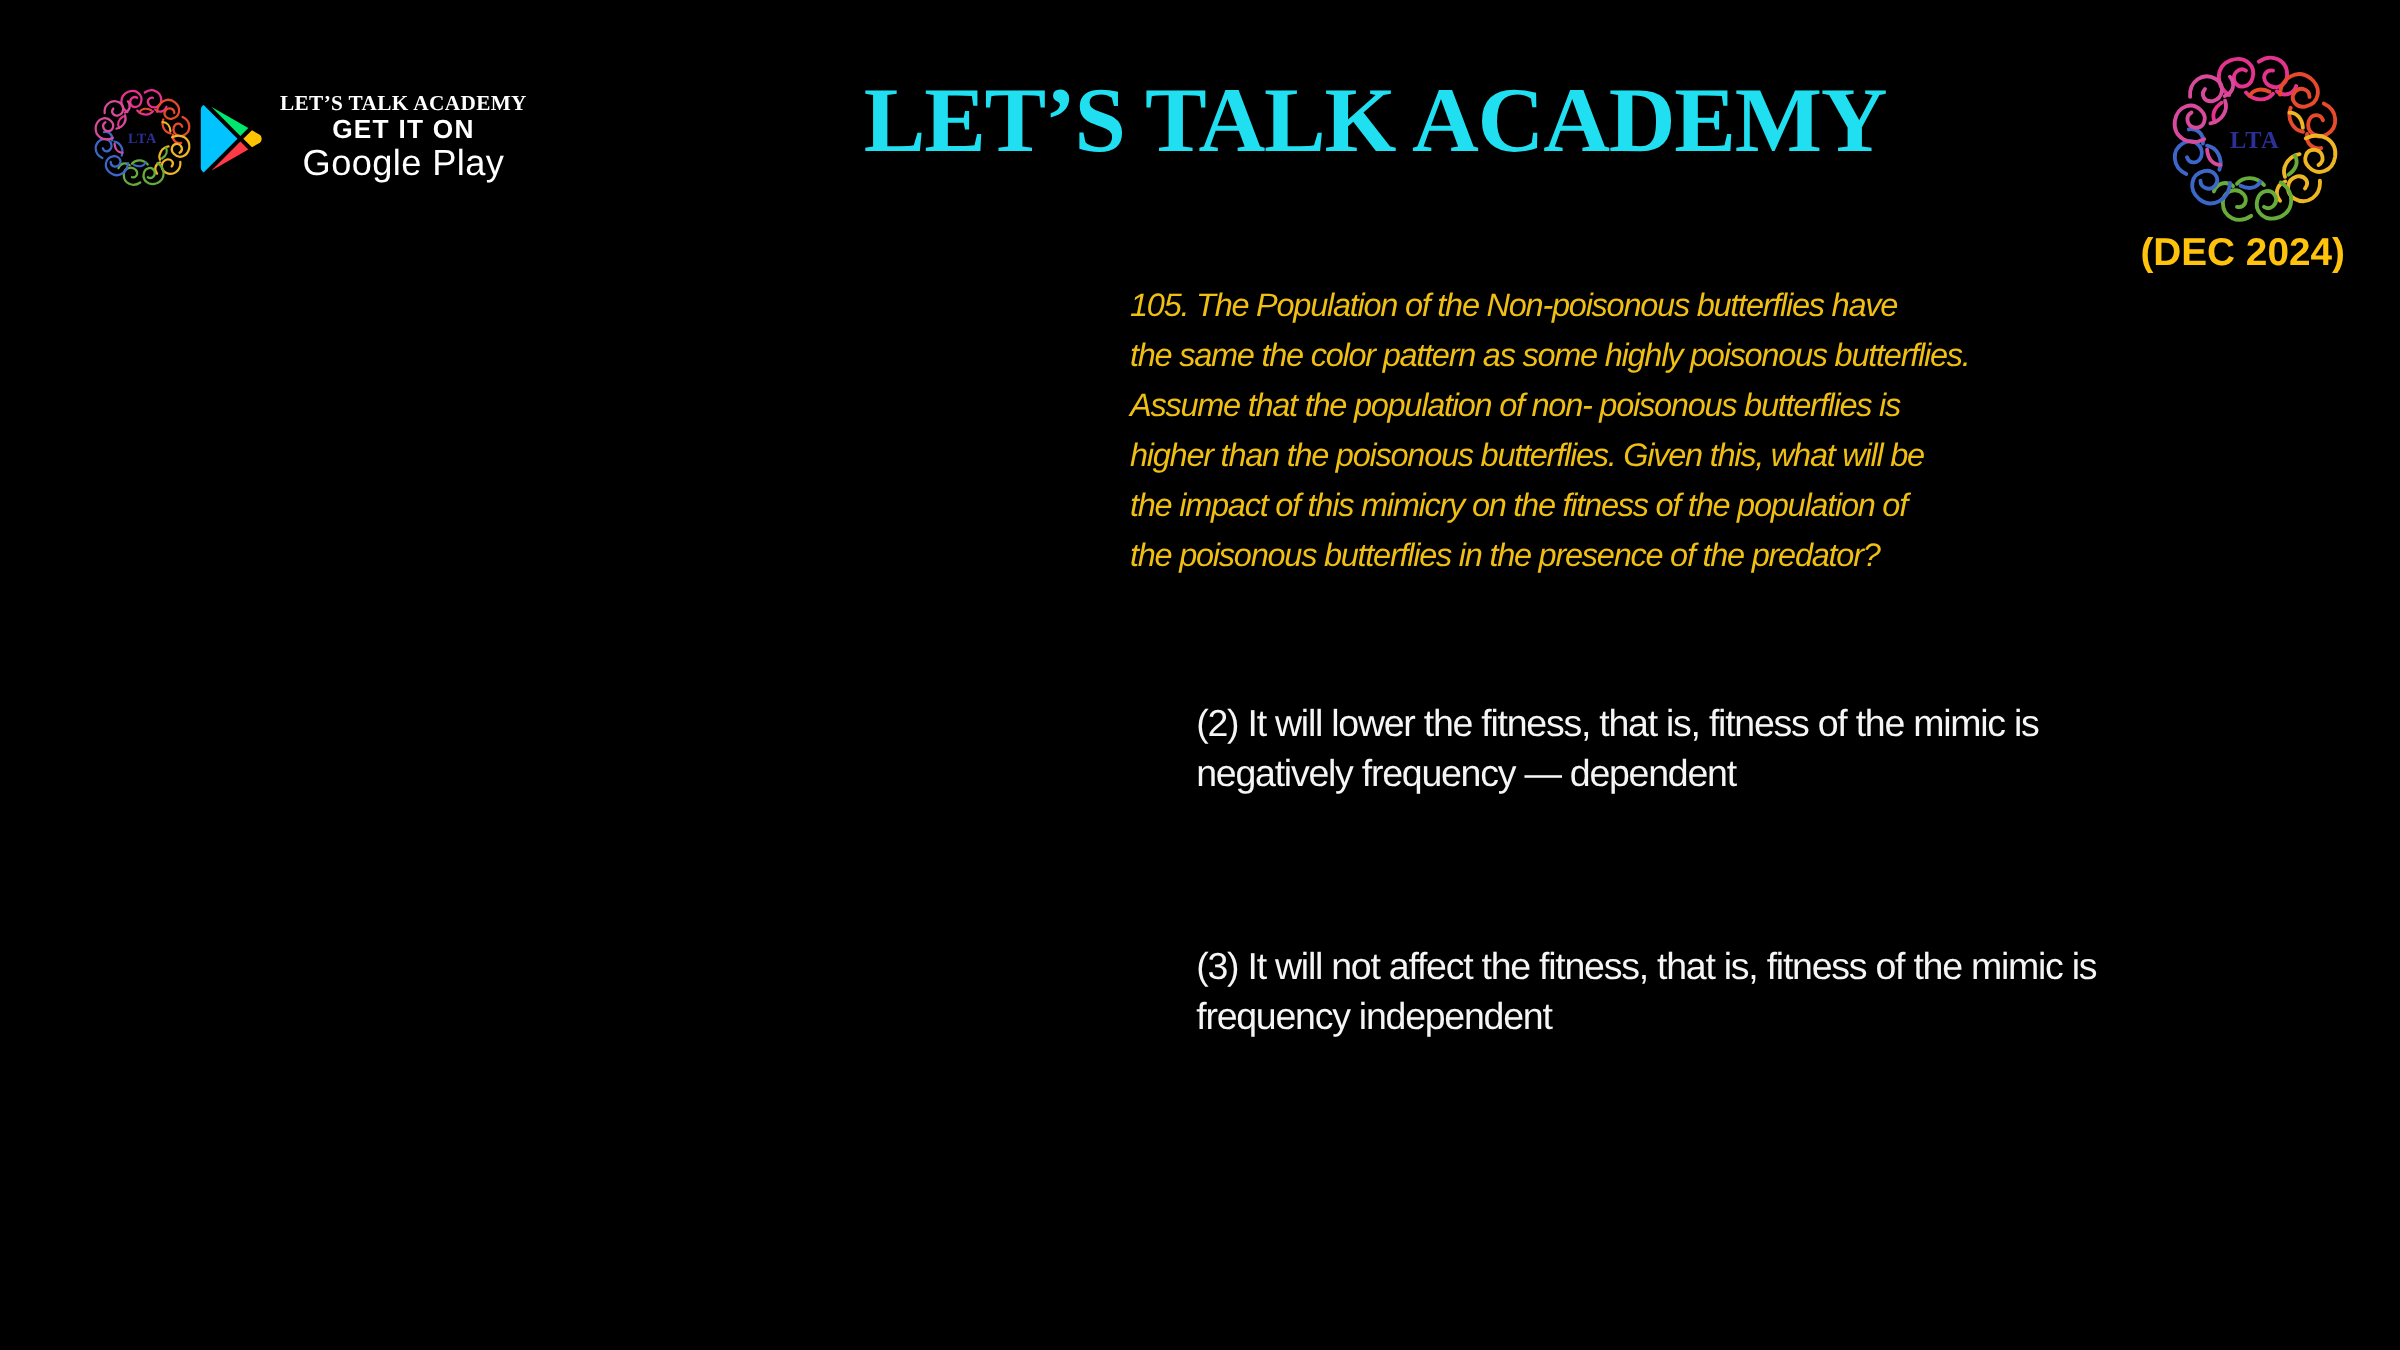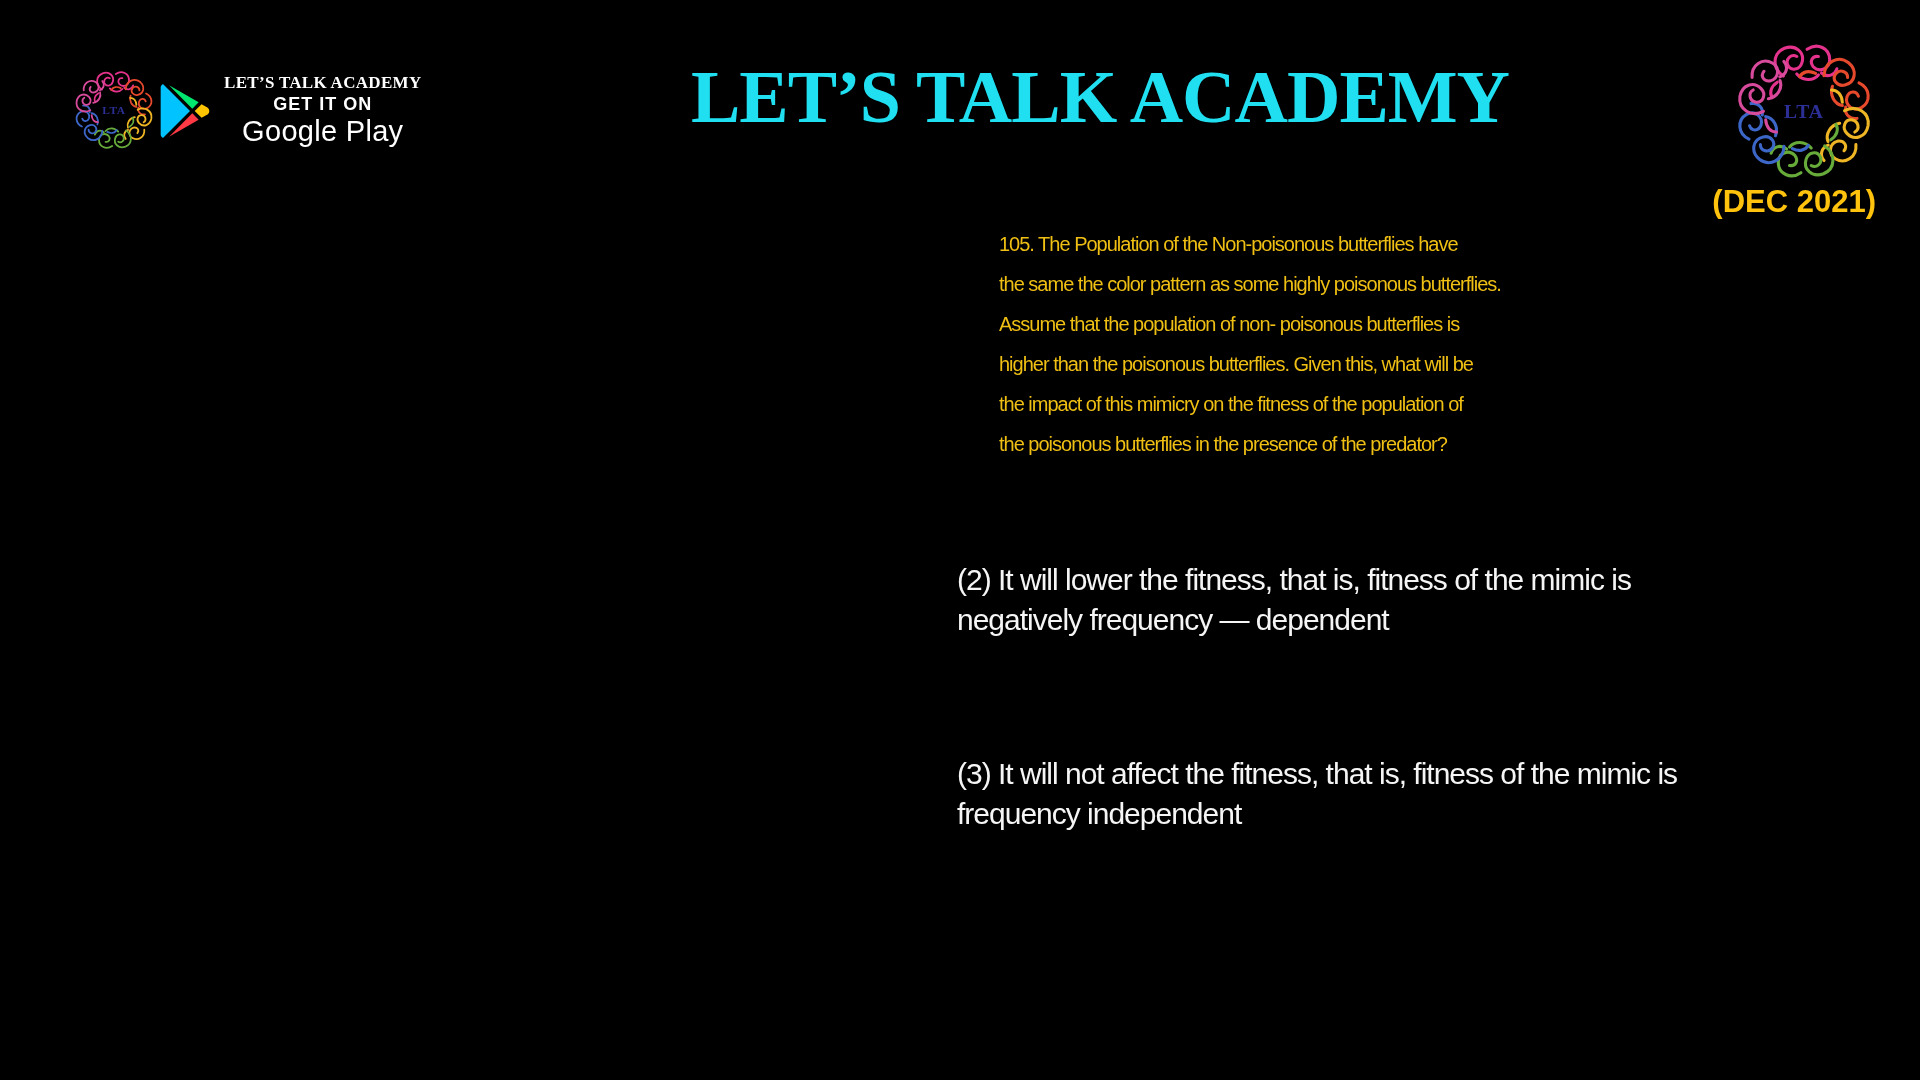--- a/index.html
+++ b/index.html
@@ -10,32 +10,32 @@
   .logo-left{left:72px;top:66px;width:84px;height:88px;}
   .logo-right{left:1732px;top:38px;width:144px;height:146px;}
 
   .badge{position:absolute;left:158px;top:72px;display:flex;gap:12px;
          color:var(--badge-text-color,#fff);text-decoration:none;cursor:pointer;}
   .play-wrap{width:54px;height:58px;margin-top:10px;display:block;}
   .play-wrap svg{width:100%;height:100%;display:block;}
   .badge-text{display:flex;flex-direction:column;align-items:center;}
   .badge-academy{font-family:"Liberation Serif",serif;font-weight:700;font-size:17px;line-height:21px;
                  letter-spacing:.3px;white-space:nowrap;}
-  .badge-geton{font-weight:700;font-size:18px;line-height:22px;letter-spacing:1px;}
+  .badge-geton{font-weight:700;font-size:21px;line-height:22px;letter-spacing:1px;}
   .badge-store{font-weight:400;font-size:29px;line-height:33px;letter-spacing:.3px;}
 
   .title{position:absolute;left:620px;top:56px;width:960px;margin:0;text-align:center;
          font-family:"Liberation Serif",serif;font-weight:700;font-size:74px;line-height:82px;
          letter-spacing:-1px;color:var(--title-color,#20DFF0);white-space:nowrap;}
 
   .dec-tag{position:absolute;right:44px;top:184px;font-size:31px;font-weight:700;
            color:var(--tag-color,#FFC30D);}
 
-  .question{position:absolute;left:999px;top:224px;font-size:20px;line-height:40px;
-            letter-spacing:-1px;color:var(--question-color,#EFBF13);white-space:pre;}
+  .question{position:absolute;left:904px;top:224px;font-size:26px;line-height:40px;
+            letter-spacing:-1px;color:var(--question-color,#EFBF13);white-space:pre;font-style:italic;}
 
   .options{position:absolute;left:957px;top:480px;font-size:30px;line-height:40px;
            letter-spacing:-1px;color:var(--option-color,#F5F5F5);white-space:pre;}
   .option{margin-bottom:34px;}
 </style>
 </head>
 <body>
 
 <div class="page">
 
@@ -83,21 +83,21 @@
   </a>
 
   <h1 class="title">LET’S TALK ACADEMY</h1>
 
   <div class="logo logo-right">
     <svg viewBox="-70 -70 140 140">
         <use href="#lta-art"></use>
       </svg>
   </div>
 
-  <div class="dec-tag">(DEC 2021)</div>
+  <div class="dec-tag">(DEC 2024)</div>
 
   <div class="question">105. The Population of the Non-poisonous butterflies have
 the same the color pattern as some highly poisonous butterflies.
 Assume that the population of non- poisonous butterflies is
 higher than the poisonous butterflies. Given this, what will be
 the impact of this mimicry on the fitness of the population of
 the poisonous butterflies in the presence of the predator?</div>
 
   <div class="options">
     <div class="option">(2) It will lower the fitness, that is, fitness of the mimic is

